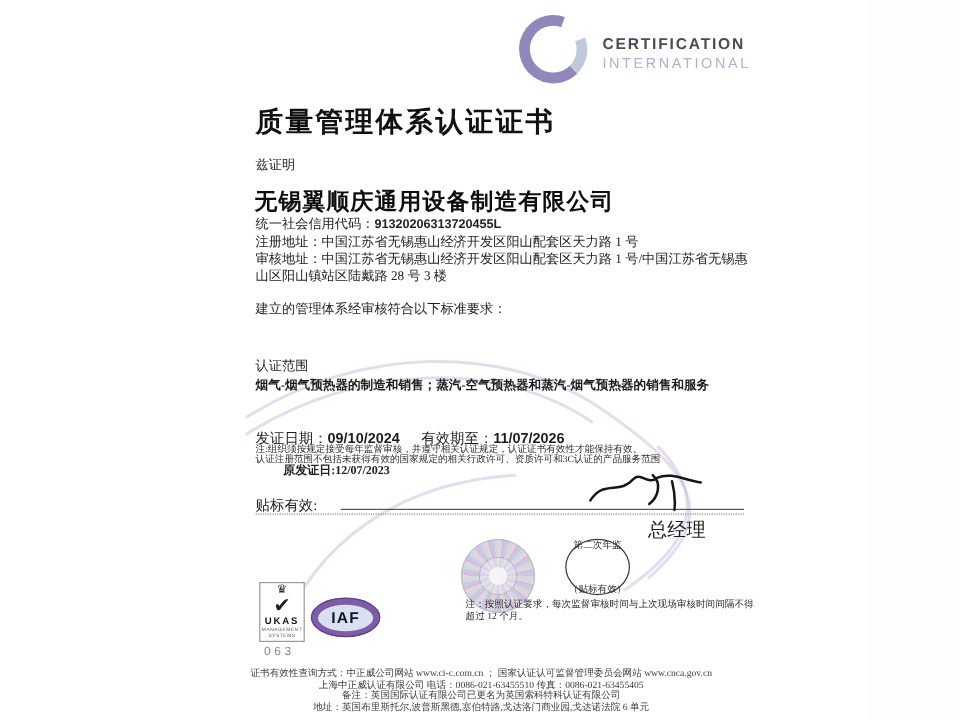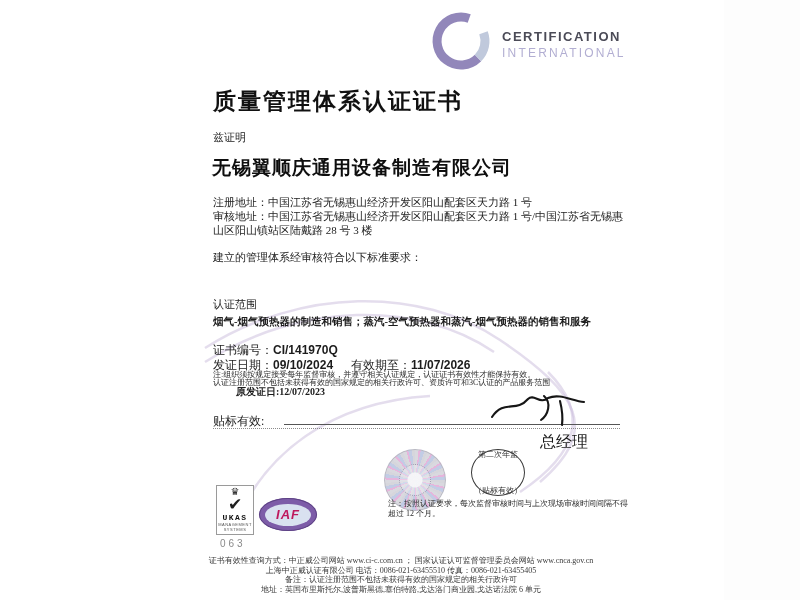--- a/index.html
+++ b/index.html
@@ -57,29 +57,29 @@
     border-radius: 50%; display: flex; flex-direction: column; align-items: center; justify-content: space-between; z-index: 2; background: rgba(255,255,255,0.6); }
   .year-stamp div { font-size: 8px; line-height: 9.5px; color: #2e2e2e; white-space: nowrap; }
 
   .surv-note { position: absolute; left: 388px; top: 499px; width: 242px; font-size: 8px; line-height: 9.5px; color: #2b2b2b; z-index: 2; }
 
   
   .ukas { position: absolute; left: 216px; top: 485px; width: 38px; height: 50px; border: 1px solid #9a9a9a; background: #fff;
     display: flex; flex-direction: column; align-items: center; z-index: 2; }
   .ukas-crown { font-size: 10px; line-height: 10px; color: #2b2b2b; margin-top: 1px; }
   .ukas-check { font-size: 17px; line-height: 16px; color: #1f1f1f; }
-  .ukas-name { font-family: Liberation Mono, monospace; font-size: 8px; font-weight: bold; letter-spacing: 1.5px; color: #111; line-height: 9px; }
+  .ukas-name { font-family: Liberation Sans, sans-serif; font-size: 8px; font-weight: bold; letter-spacing: 1.5px; color: #111; line-height: 9px; }
   .ukas-sub { font-family: "Liberation Sans", sans-serif; font-size: 4px; letter-spacing: 0.5px; color: #555; line-height: 5px; }
   .ukas-number { position: absolute; left: 220px; top: 538px; font-family: "Liberation Sans", sans-serif; font-size: 10px; letter-spacing: 3px; color: #8a8a8a; z-index: 2; }
 
   
   .iaf { position: absolute; left: 259px; top: 498px; width: 58px; height: 33px; border-radius: 50%; background: #7d5ca8;
     display: flex; align-items: center; justify-content: center; z-index: 2; box-shadow: inset 0 0 0 1px #5e4385; }
   .iaf-inner { width: 46px; height: 22px; border-radius: 50%; background: #d9e1f0; display: flex; align-items: center; justify-content: center; }
-  .iaf-label { font-family: "Liberation Sans", sans-serif; font-size: 13px; font-weight: bold; color: #be185d; letter-spacing: 1px; font-style: italic; }
+  .iaf-label { font-family: "Liberation Sans", sans-serif; font-size: 13px; font-weight: bold; color: #0f172a; letter-spacing: 1px; }
 
   .footer { position: absolute; left: 170px; top: 556px; width: 462px; text-align: center; font-size: 8px; line-height: 9.6px; color: #3a3a3a; z-index: 2; }
   .footer div { white-space: nowrap; }
 </style>
 </head>
 <body>
 
 <div class="cert">
 
   <svg class="watermark" viewBox="0 0 800 600">
@@ -99,35 +99,35 @@
     <div class="logo-text">
       <div class="logo-l1">CERTIFICATION</div>
       <div class="logo-l2">INTERNATIONAL</div>
     </div>
   </div>
 
   <h1 class="title">质量管理体系认证证书</h1>
   <div class="certify-intro">兹证明</div>
   <div class="company">无锡翼顺庆通用设备制造有限公司</div>
 
+  <div class="fieldline" style="top:181px;">
+    <span>统一社会信用代码：</span><span class="val-mono">91320206313720455L</span>
+  </div>
   <div class="fieldline" style="top:196px;">
     <span>注册地址：</span><span>中国江苏省无锡惠山经济开发区阳山配套区天力路 1 号</span>
   </div>
   <div class="fieldline" style="top:210px;">
     <span>审核地址：</span><span>中国江苏省无锡惠山经济开发区阳山配套区天力路 1 号/中国江苏省无锡惠山区阳山镇站区陆戴路 28 号 3 楼</span>
   </div>
 
   <div class="std-intro">建立的管理体系经审核符合以下标准要求：</div>
 
   <div class="scope-label">认证范围</div>
   <div class="scope">烟气-烟气预热器的制造和销售；蒸汽-空气预热器和蒸汽-烟气预热器的销售和服务</div>
 
-  <div class="certno-row">
-    <span>证书编号：</span><span class="bold-sans">CI/141970Q</span>
-  </div>
   <div class="date-row">
     <span>发证日期：</span><span class="bold-sans gap-right">09/10/2024</span><span>有效期至：</span><span class="bold-sans">11/07/2026</span>
   </div>
 
   <div class="fine-note" style="top:371px;">注:组织须按规定接受每年监督审核，并遵守相关认证规定，认证证书有效性才能保持有效。</div>
   <div class="fine-note" style="top:379px;">认证注册范围不包括未获得有效的国家规定的相关行政许可、资质许可和3C认证的产品服务范围</div>
   <div class="orig-issue">原发证日:12/07/2023</div>
 
   <svg class="signature" width="104" height="38" viewBox="0 0 104 38">
     <g fill="none" stroke="#161616" stroke-width="2.1" stroke-linecap="round">
@@ -163,17 +163,17 @@
 
   <div class="iaf">
     <div class="iaf-inner">
       <span class="iaf-label">IAF</span>
     </div>
   </div>
 
   <div class="footer">
     <div>证书有效性查询方式：中正威公司网站 www.ci-c.com.cn ； 国家认证认可监督管理委员会网站 www.cnca.gov.cn</div>
     <div>上海中正威认证有限公司 电话：0086-021-63455510 传真：0086-021-63455405</div>
-    <div>备注：认证注册范围不包括未获得有效的国家规定的相关行政许可</div>
+    <div>备注：英国国际认证有限公司已更名为英国索科特科认证有限公司</div>
     <div>地址：英国布里斯托尔,波普斯黑德,塞伯特路,戈达洛门商业园,戈达诺法院 6 单元</div>
   </div>
 
 </div>
 
 </body></html>

